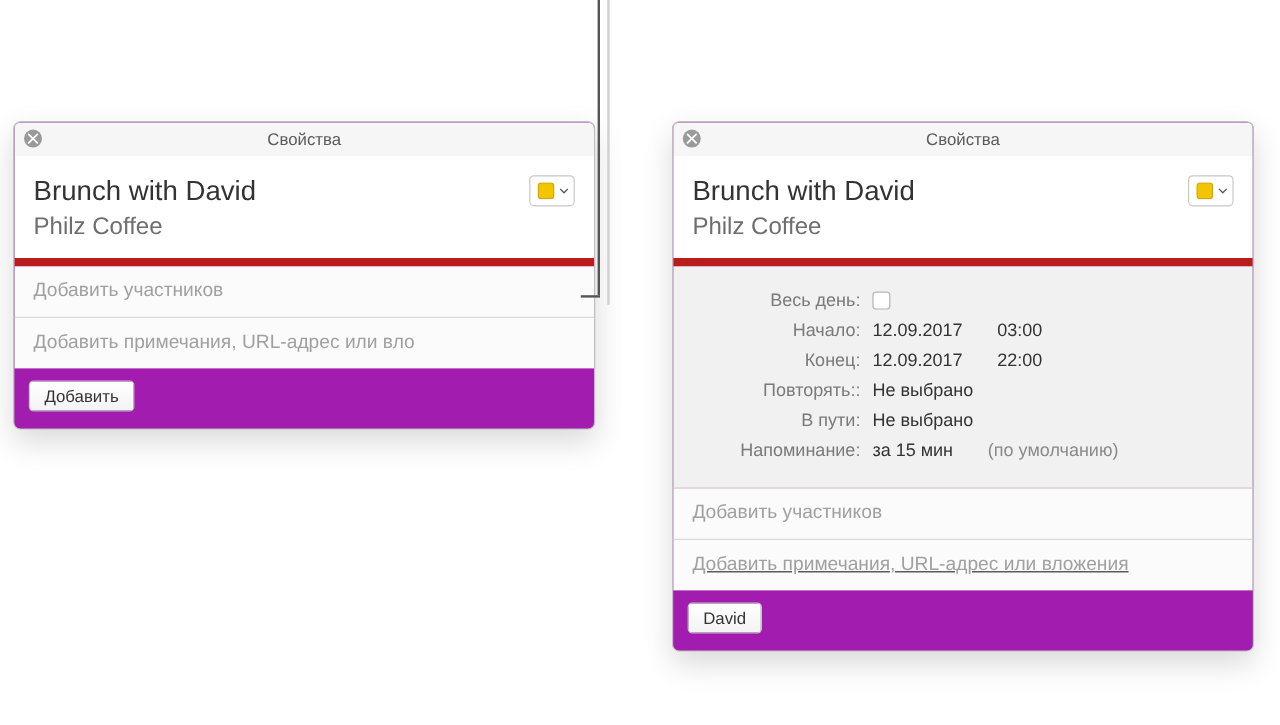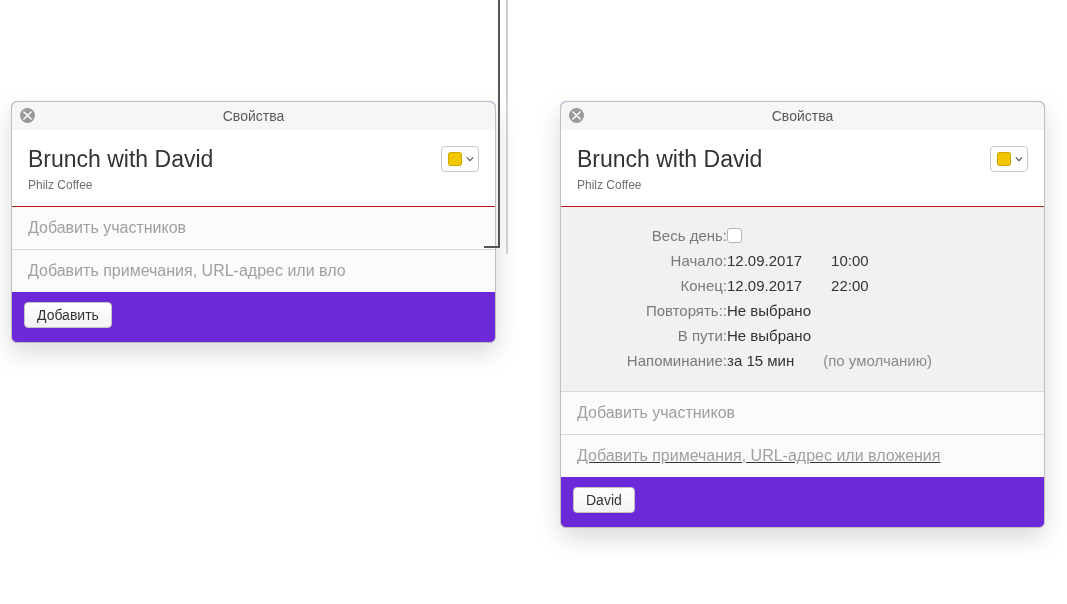--- a/index.html
+++ b/index.html
@@ -8,21 +8,21 @@
     padding: 0;
     width: 1067px;
     height: 604px;
     background: #fff;
     font-family: -apple-system, "Helvetica Neue", Helvetica, Arial, sans-serif;
     position: relative;
     color: #333;
   }
   .panel {
     position: absolute;
-    background: #6d28d9;
+    background: #a21caf;
     border: 1px solid #bfbfbf;
     border-radius: 6px;
     box-shadow: 0 10px 25px rgba(0,0,0,0.15);
     overflow: hidden;
   }
   .panel-left  { left: 11px;  top: 101px; width: 485px; }
   .panel-right { left: 560px; top: 101px; width: 485px; }
 
   .titlebar {
     position: relative;
@@ -45,35 +45,35 @@
     background: #9a9a9a;
     display: flex;
     align-items: center;
     justify-content: center;
   }
   .close-btn svg { width: 9px; height: 9px; }
 
   .header {
     background: #fff;
     padding: 16px 16px 14px 16px;
-    border-bottom: 1px solid #b91c1c;
+    border-bottom: 7px solid #b91c1c;
     display: flex;
     align-items: flex-start;
     justify-content: space-between;
   }
   .header-text { flex: 1; }
   .event-title {
     font-size: 23px;
     font-weight: 400;
     color: #333;
     line-height: 1.2;
     margin-bottom: 4px;
   }
   .event-location {
-    font-size: 12px;
+    font-size: 20px;
     color: #6e6e6e;
   }
   .cal-picker {
     display: flex;
     align-items: center;
     gap: 4px;
     border: 1px solid #c8c8c8;
     border-radius: 4px;
     background: #fff;
     padding: 3px 4px 3px 6px;
@@ -111,21 +111,21 @@
   }
   .detail-row {
     display: flex;
     align-items: center;
     margin: 8px 0;
   }
   .detail-label {
     flex: 0 0 150px;
     text-align: right;
     color: #7a7a7a;
-    padding-right: 0;
+    padding-right: 10px;
   }
   .detail-value {
     flex: 1;
     color: #333;
     display: flex;
     gap: 29px;
   }
   .detail-value .time { margin-left: 0; }
 
   .footer {
@@ -251,21 +251,21 @@
     <div class="detail-row">
       <div class="detail-label">Весь день:</div>
       <div class="detail-value">
         <span class="checkbox"></span>
       </div>
     </div>
     <div class="detail-row">
       <div class="detail-label">Начало:</div>
       <div class="detail-value">
         <span>12.09.2017</span>
-        <span class="time">10:00</span>
+        <span class="time">03:00</span>
       </div>
     </div>
     <div class="detail-row">
       <div class="detail-label">Конец:</div>
       <div class="detail-value">
         <span>12.09.2017</span>
         <span class="time">22:00</span>
       </div>
     </div>
     <div class="detail-row">

